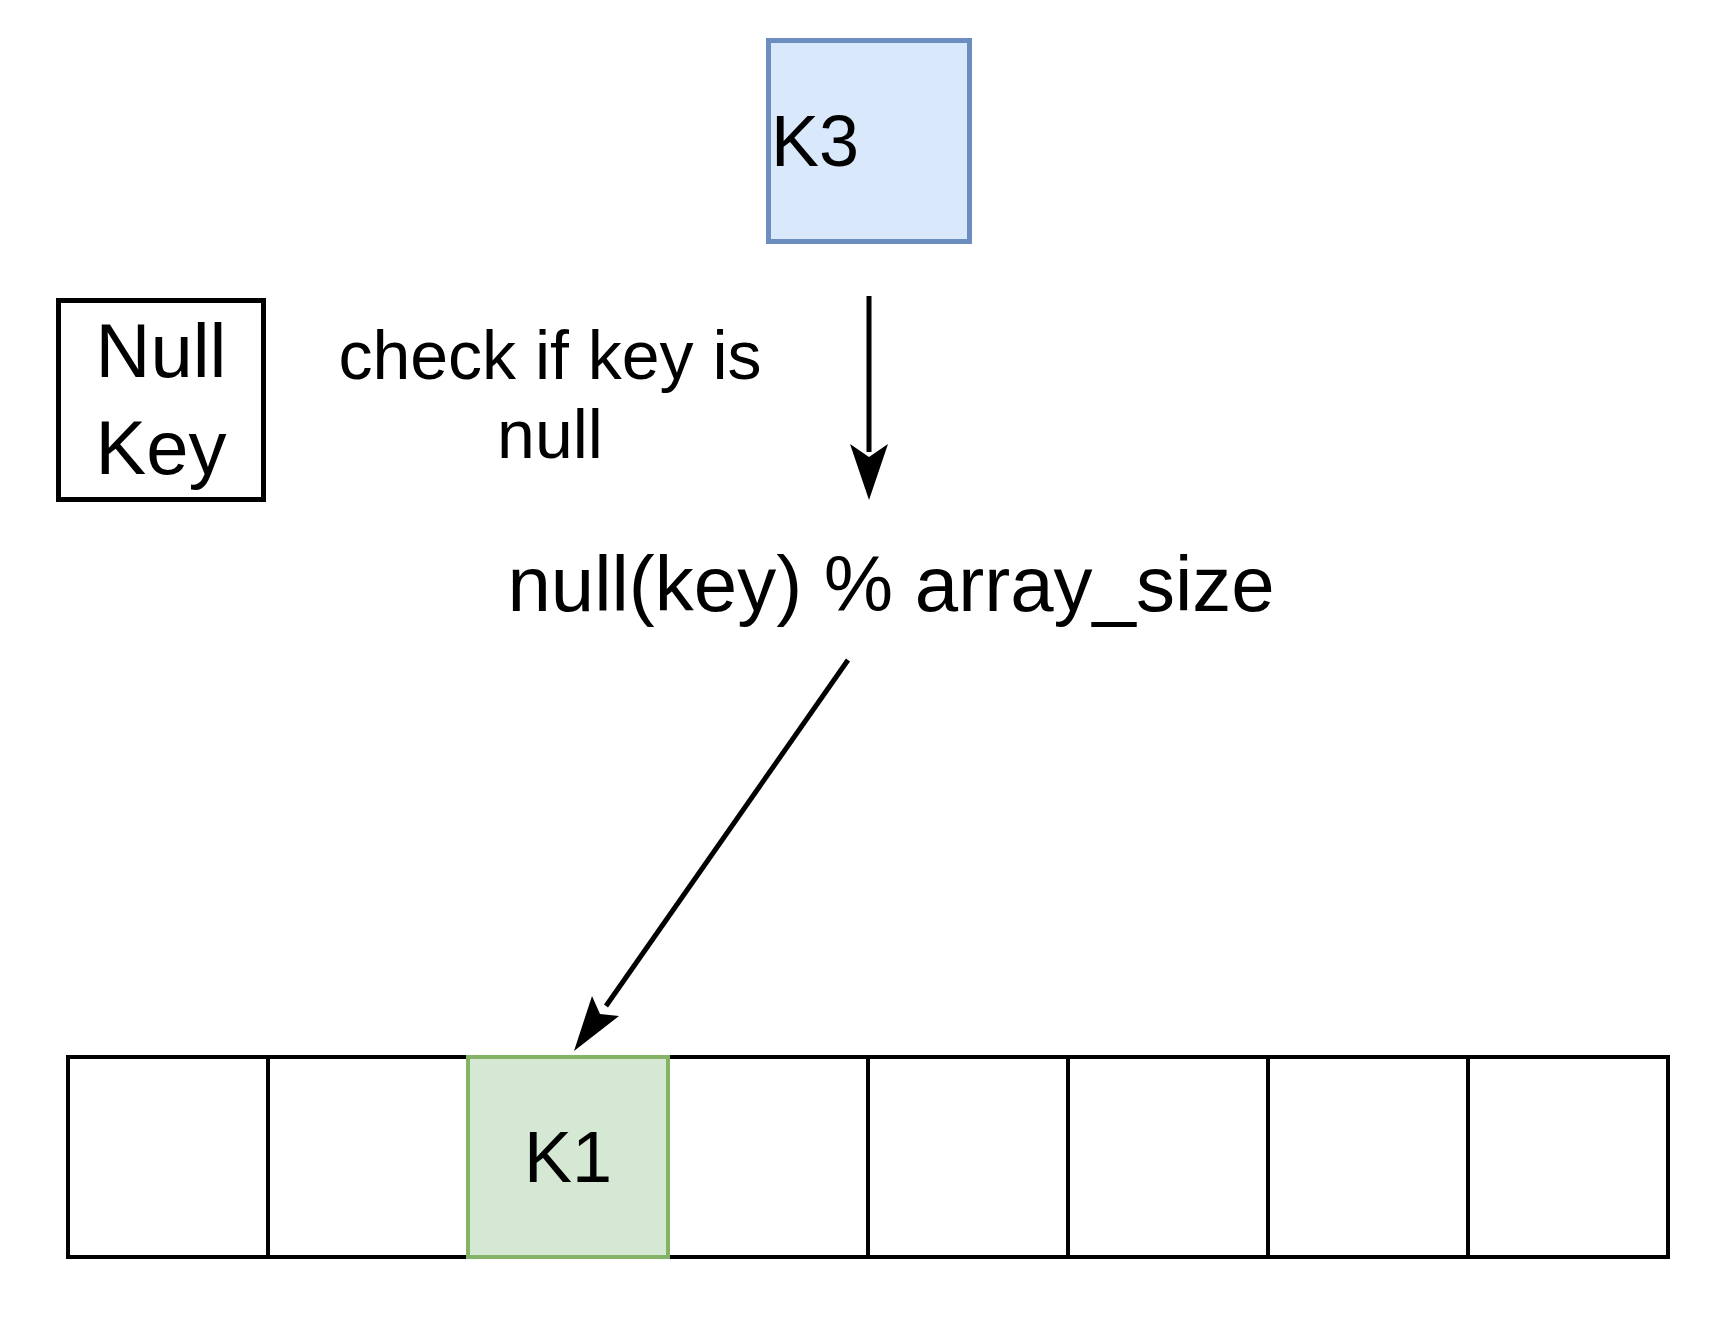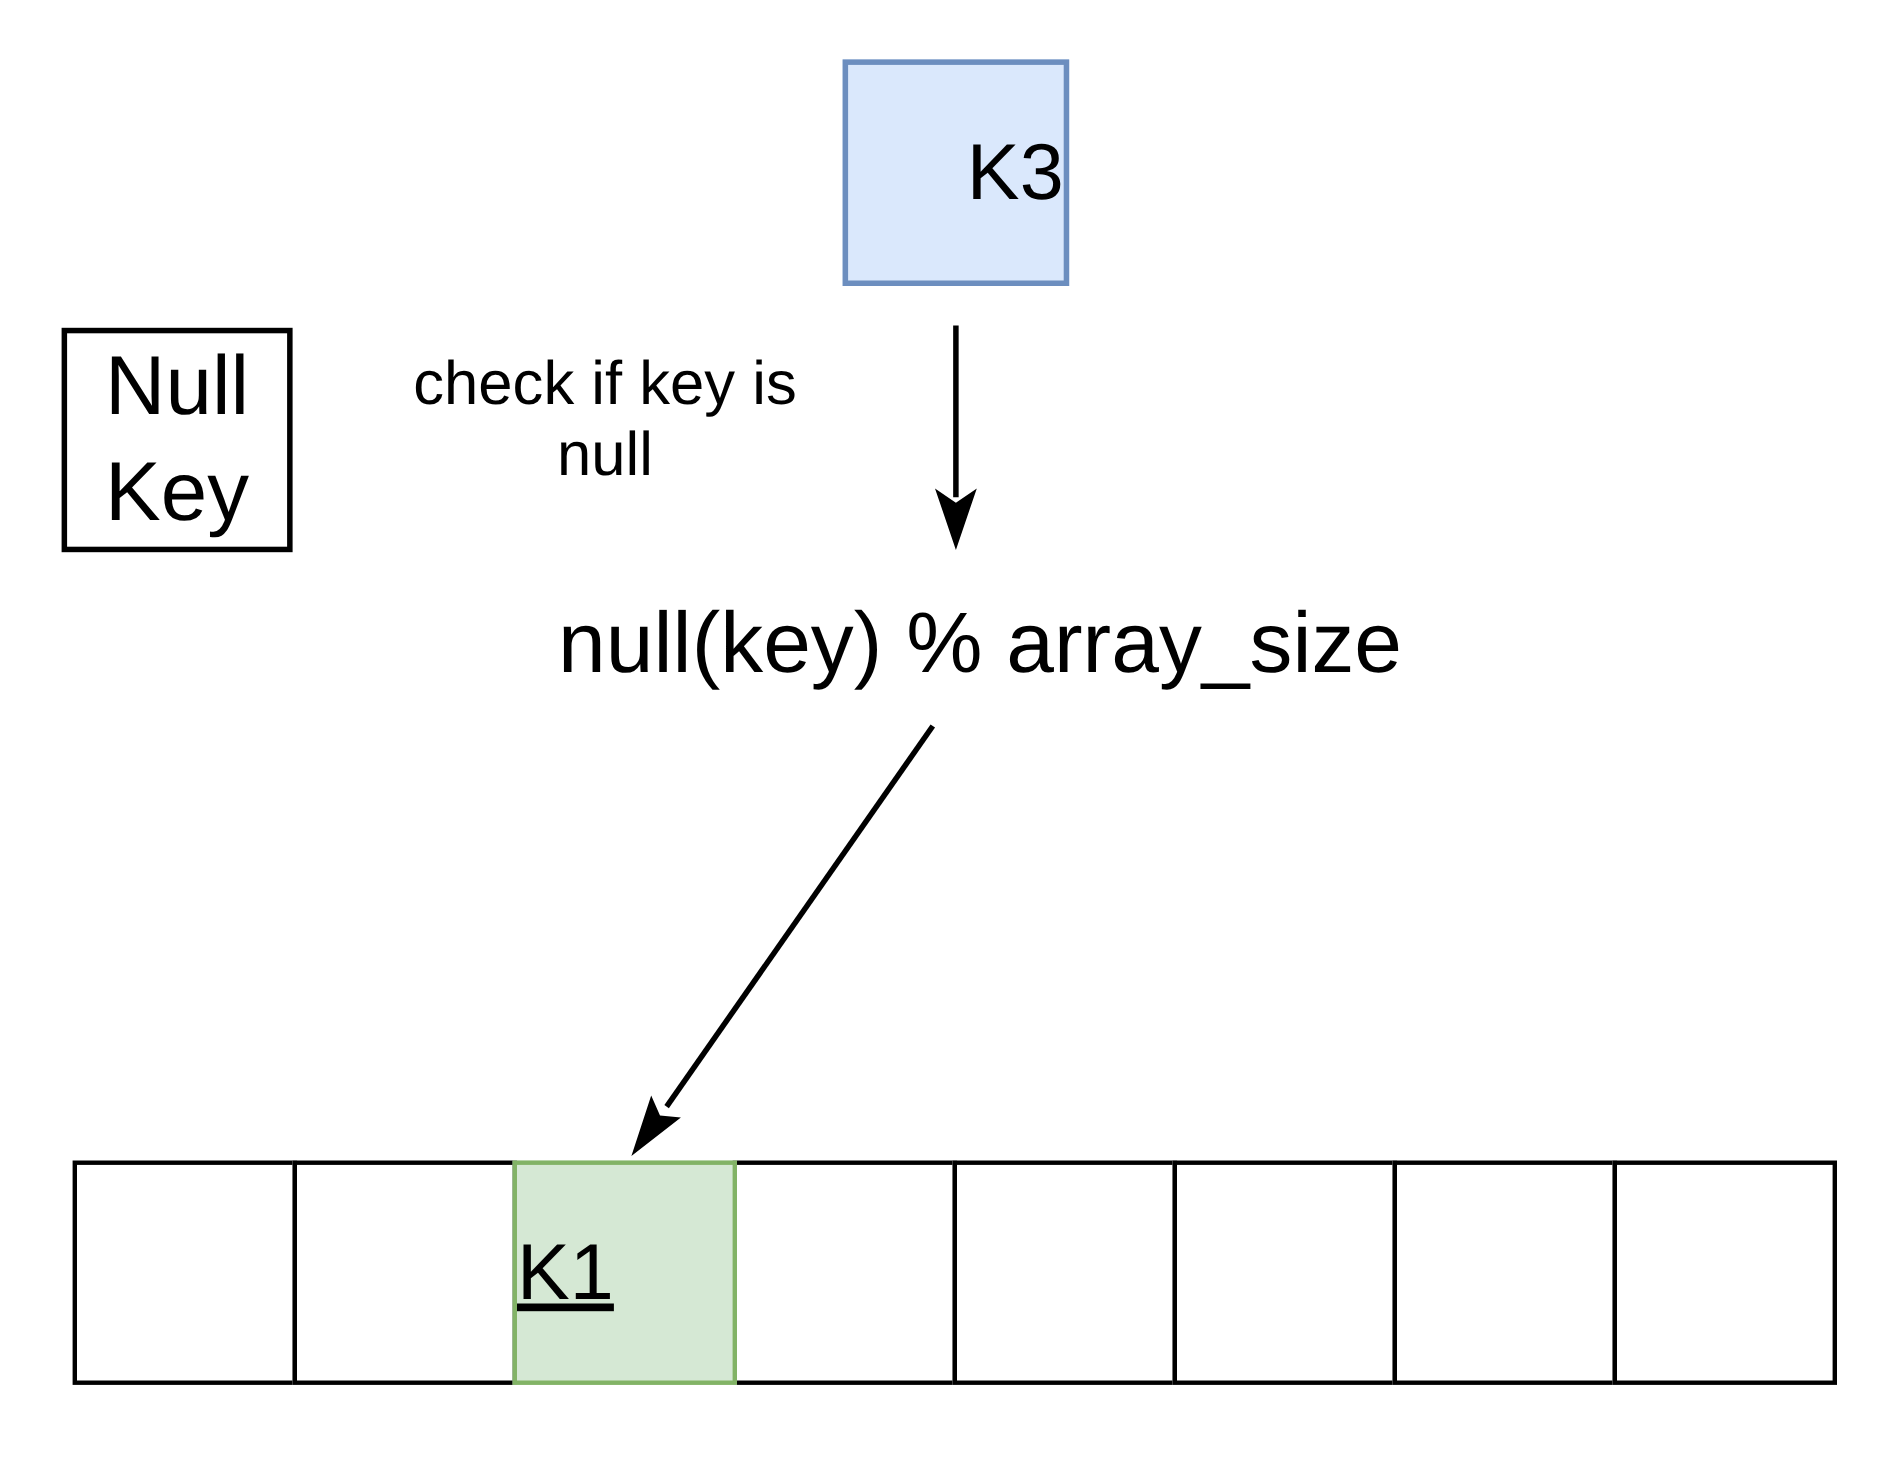--- a/index.html
+++ b/index.html
@@ -19,29 +19,29 @@
     --key-box-stroke: #6c8ebf;
     --highlight-fill: #d5e8d4;
     --highlight-stroke: #82b366;
     --line-color: #000000;
   }
 
   
   .key-box {
     position: absolute;
     left: 766px;
-    top: 54px;
+    top: 38px;
     width: 206px;
     height: 206px;
     box-sizing: border-box;
     background: var(--key-box-fill);
     border: 5px solid var(--key-box-stroke);
     display: flex;
     align-items: center;
-    justify-content: flex-end;
+    justify-content: flex-start;
     font-size: 72px;
     line-height: 1;
   }
 
   
   .null-key-box {
     position: absolute;
     left: 56px;
     top: 298px;
     width: 210px;
@@ -58,21 +58,21 @@
     text-align: center;
   }
 
   
   .check-label {
     position: absolute;
     left: 290px;
     top: 316px;
     width: 520px;
     text-align: center;
-    font-size: 56px;
+    font-size: 68px;
     line-height: 1.16;
   }
 
   
   .hash-label {
     position: absolute;
     left: 441px;
     top: 542px;
     width: 900px;
     text-align: center;
@@ -101,25 +101,24 @@
   }
   .bucket-cell {
     width: 204px;
     height: 204px;
     box-sizing: border-box;
     border: 4px solid var(--line-color);
     background: #ffffff;
     margin-left: -4px;
     display: flex;
     align-items: center;
-    justify-content: flex-start;
+    justify-content: center;
     font-size: 72px;
     line-height: 1;
     position: relative;
-    text-decoration: underline;
   }
   .bucket-cell:first-child {
     margin-left: 0;
   }
   .bucket-cell.highlighted {
     background: var(--highlight-fill);
     border-color: var(--highlight-stroke);
     z-index: 2;
   }
 </style>

